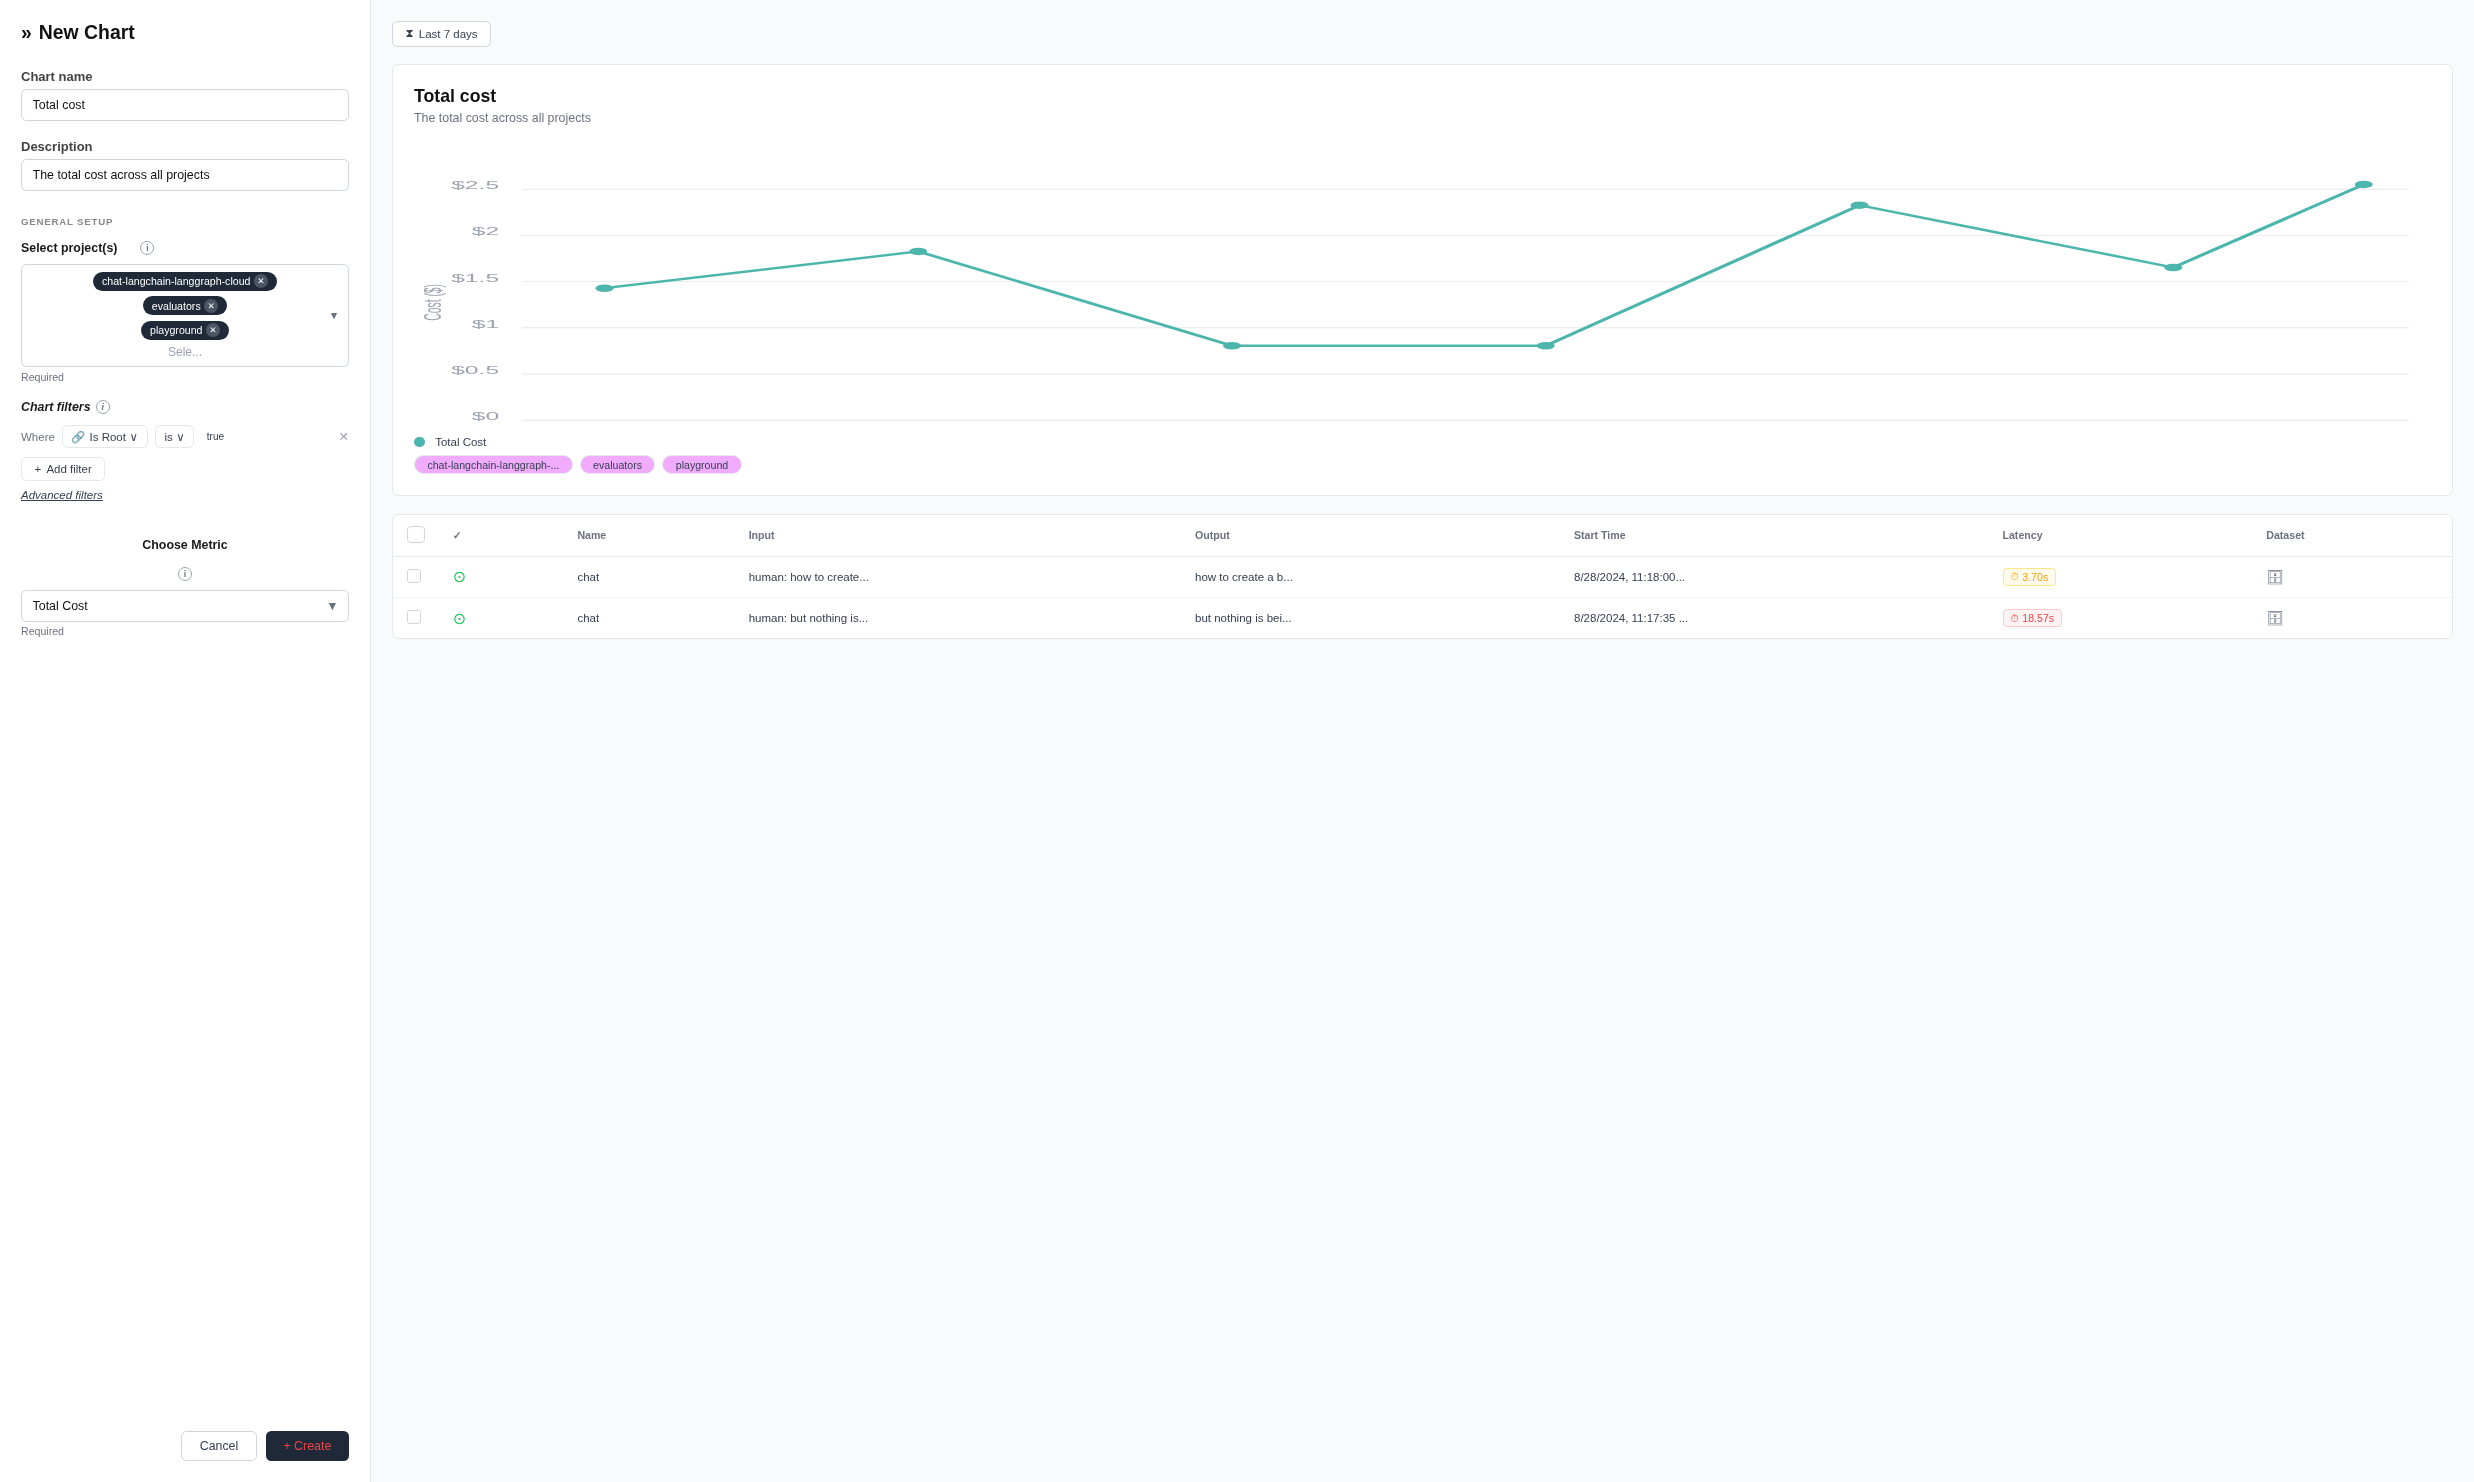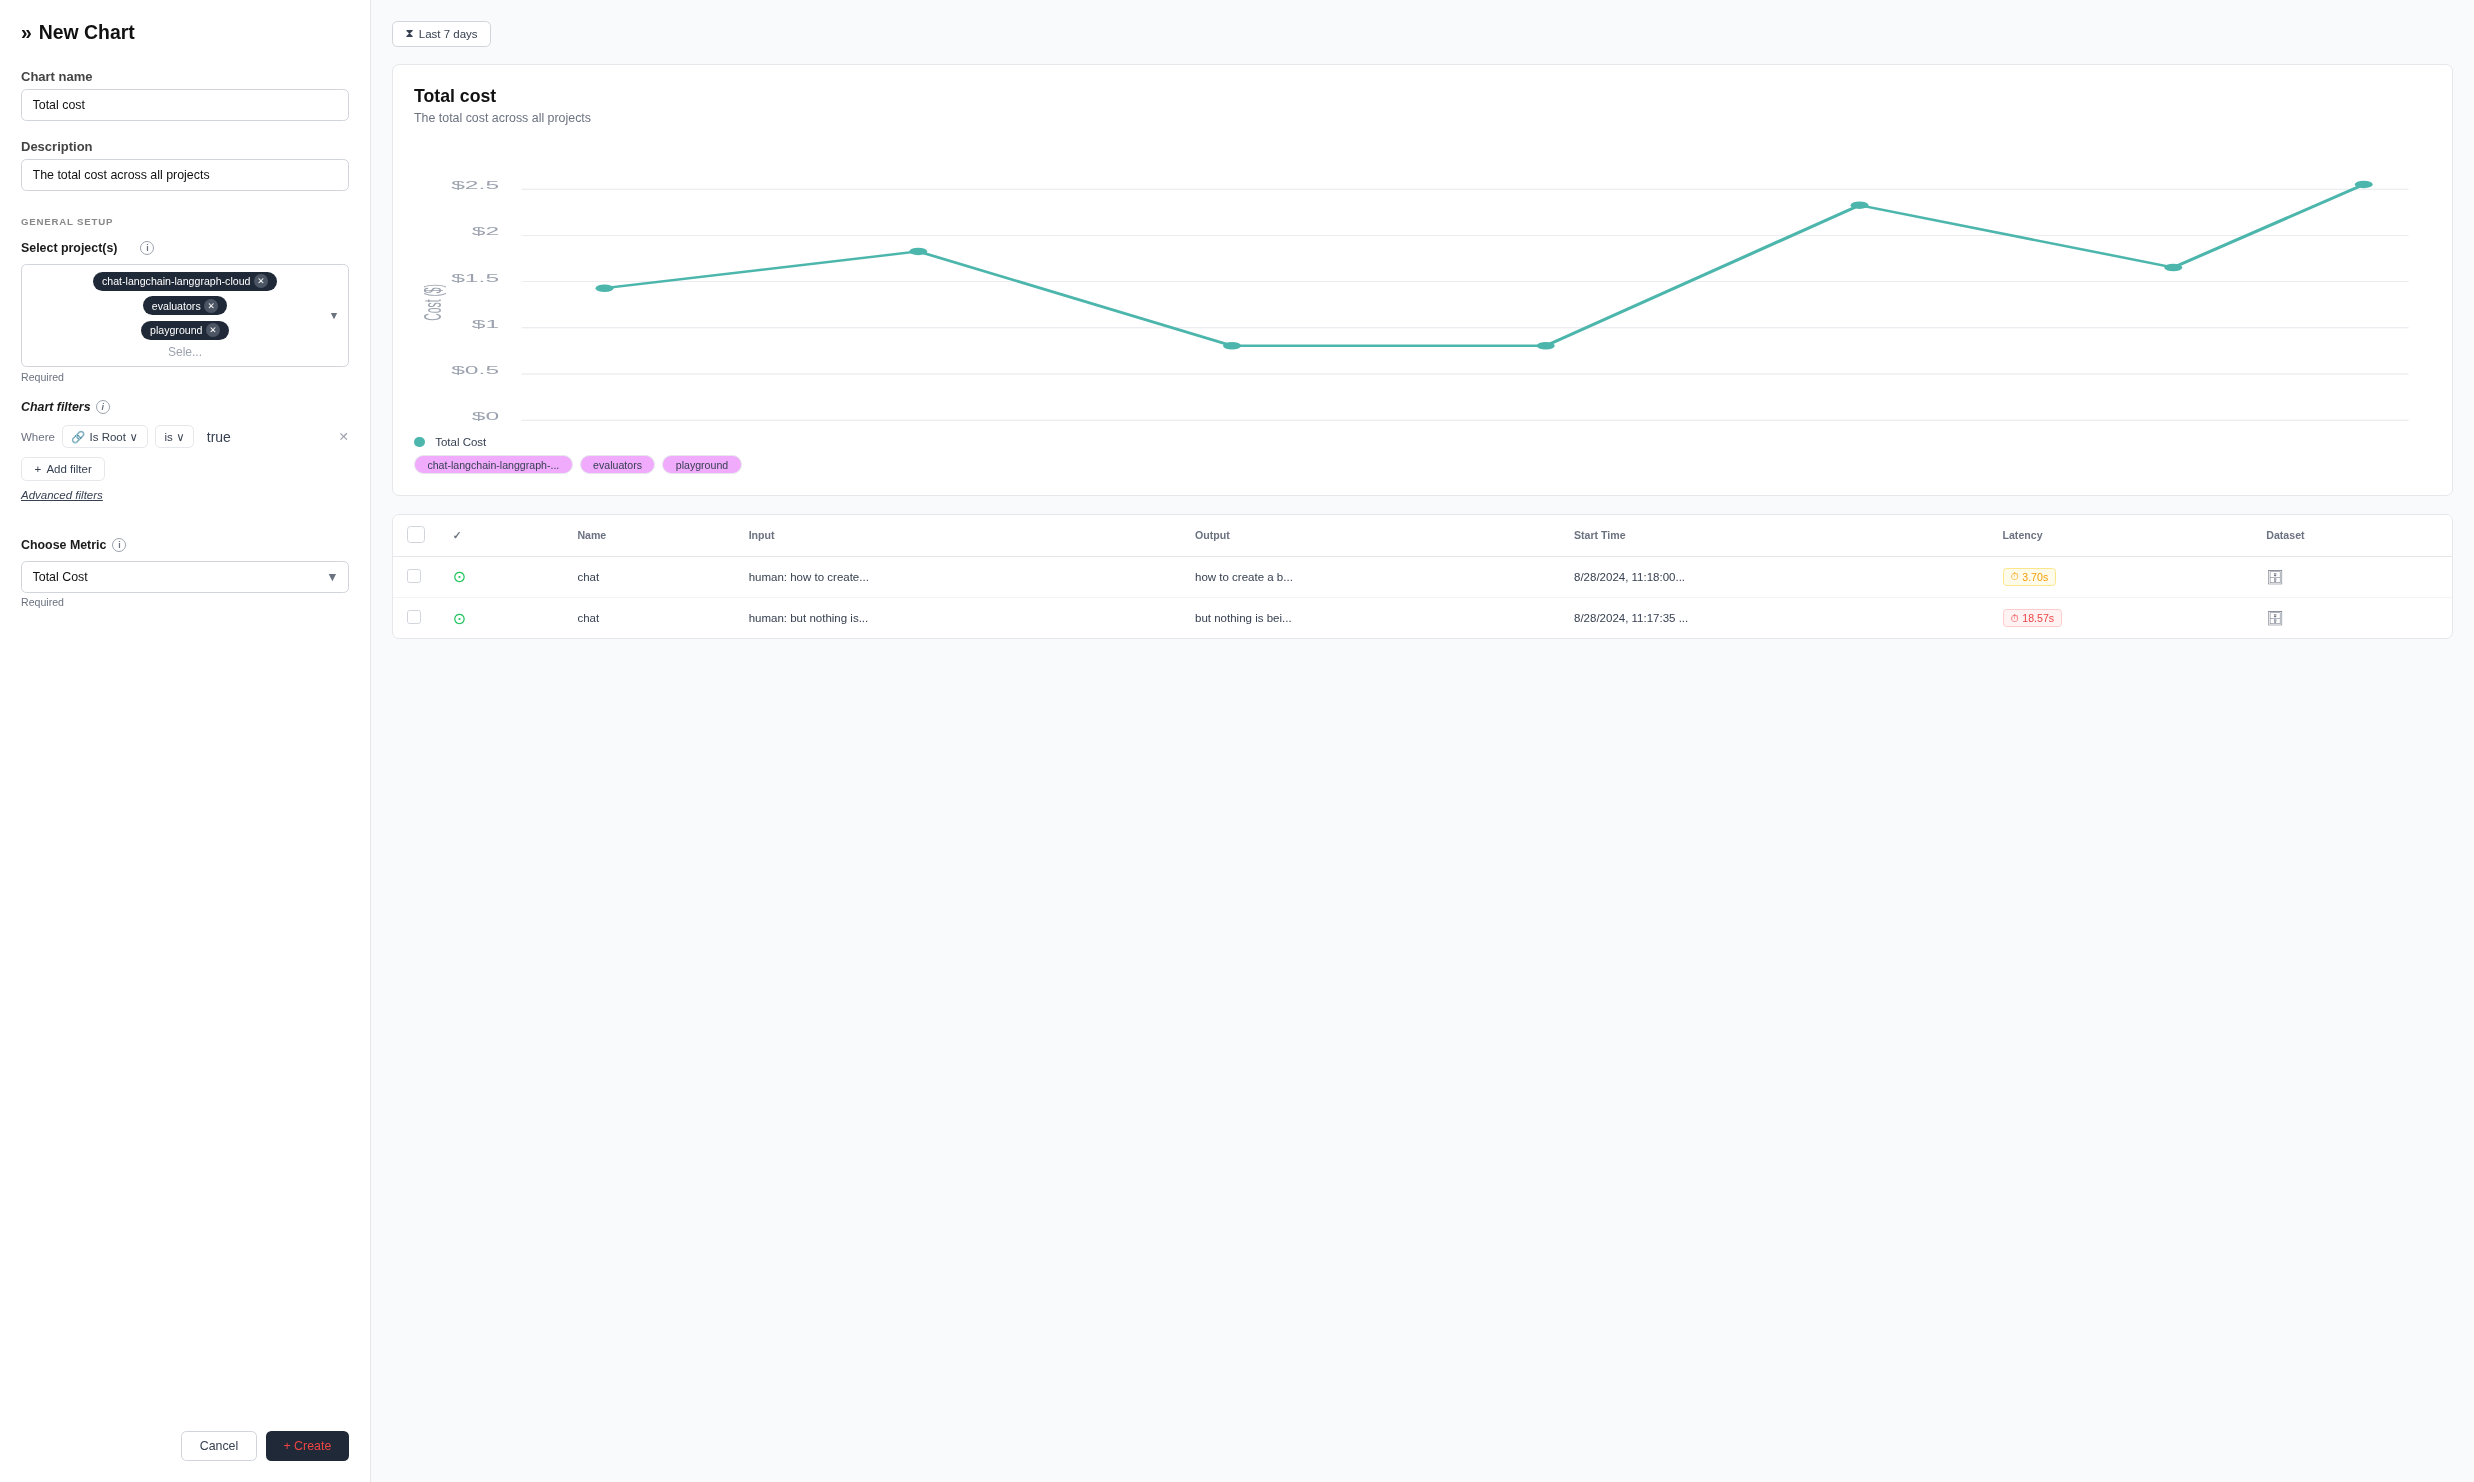--- a/index.html
+++ b/index.html
@@ -25,28 +25,28 @@
     .tag .tag-remove { cursor: pointer; display: flex; align-items: center; justify-content: center; width: 14px; height: 14px; border-radius: 50%; background: #4b5563; color: #fff; font-size: 8.8px; }
     .tag-placeholder { color: #9ca3af; font-size: 12px; }
     .select-chevron { position: absolute; right: 8.8px; top: 50%; transform: translateY(-50%); color: #6b7280; font-size: 10.6px; }
     .required-text { font-size: 10.6px; color: #6b7280; margin-top: 3.5px; }
 
     .chart-filters-label { display: flex; align-items: center; gap: 5.3px; font-size: 12.4px; font-weight: 600; margin-bottom: 10.6px; font-style: italic; }
 
     .filter-row { display: flex; align-items: center; gap: 7px; margin-bottom: 8.8px; flex-wrap: wrap; }
     .filter-label { font-size: 11.5px; color: #6b7280; }
     .filter-chip { display: flex; align-items: center; gap: 3.5px; border: 0.9px solid #e5e7eb; border-radius: 5.3px; padding: 3.5px 8.8px; font-size: 11.5px; cursor: pointer; background: #fff; color: #374151; }
-    .filter-value { font-size: 14px; color: #374151; padding: 3.5px 5.3px; }
+    .filter-value { font-size: 10px; color: #374151; padding: 3.5px 5.3px; }
     .filter-remove { color: #9ca3af; cursor: pointer; font-size: 12.4px; margin-left: auto; }
 
     .add-filter-btn { display: flex; align-items: center; gap: 5.3px; border: 0.9px solid #e5e7eb; border-radius: 5.3px; padding: 5.3px 12.4px; font-size: 11.5px; color: #374151; background: #fff; cursor: pointer; margin-bottom: 7px; }
 
     .advanced-filters-link { font-size: 11.5px; color: #374151; text-decoration: underline; cursor: pointer; font-style: italic; }
 
-    .choose-metric-label { display: flex; align-items: center; gap: 6px; font-size: 12.4px; font-weight: 600; margin-bottom: 8.8px; margin-top: 17.7px; }
+    .choose-metric-label { display: flex; align-items: center; gap: 15px; font-size: 12.4px; font-weight: 600; margin-bottom: 8.8px; margin-top: 17.7px; flex-direction: column; }
     .metric-select-wrap { position: relative; }
     .metric-select-wrap select { width: 100%; border: 0.9px solid #d1d5db; border-radius: 5.3px; padding: 8px 10.6px; font-size: 12.4px; color: #111; background: #fff; cursor: pointer; appearance: none; outline: none; }
     .metric-select-arrow { position: absolute; right: 10.6px; top: 50%; transform: translateY(-50%); color: #6b7280; pointer-events: none; }
 
     .bottom-actions { display: flex; justify-content: flex-end; gap: 8.8px; margin-top: auto; padding-top: 21px; }
     .btn-cancel { border: 0.9px solid #d1d5db; border-radius: 5.3px; padding: 7px 17.7px; font-size: 12.4px; background: #fff; color: #374151; cursor: pointer; }
     .btn-create { border: none; border-radius: 5.3px; padding: 7px 17.7px; font-size: 12.4px; background: #1f2937; color: #ef4444; cursor: pointer; display: flex; align-items: center; gap: 5.3px; }
 
     
     .right-panel { flex: 1; overflow-y: auto; background: #f9fafb; padding: 21px; display: flex; flex-direction: column; gap: 17.7px; }

